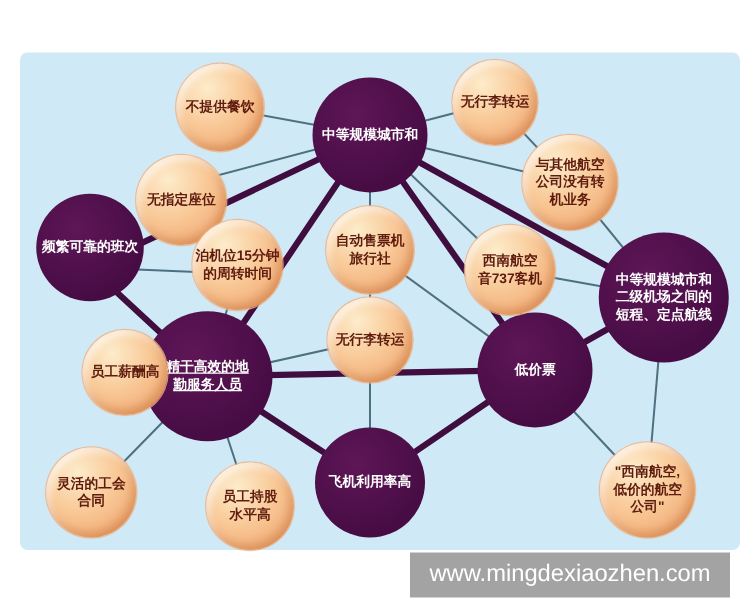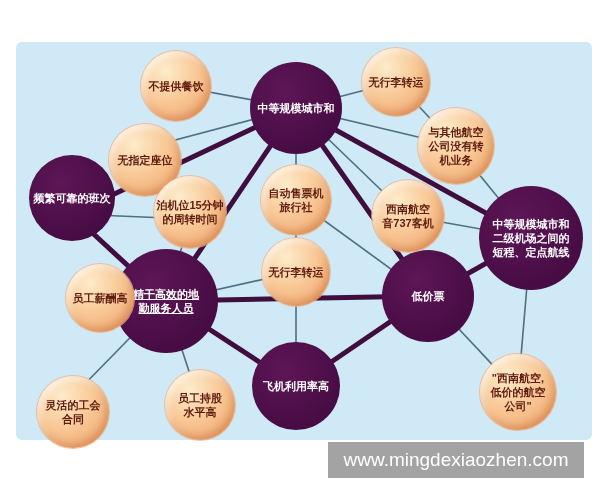--- a/index.html
+++ b/index.html
@@ -96,21 +96,21 @@
 公司没有转
 机业务</div>
       <div class="node support" style="left: 154px; top: 176px; width: 72px; height: 72px;">泊机位15分钟
 的周转时间</div>
       <div class="node support" style="left: 261px; top: 165px; width: 70px; height: 70px;">自动售票机
 旅行社</div>
       <div class="node support" style="left: 372px; top: 180px; width: 72px; height: 72px;">西南航空
 音737客机</div>
       <div class="node support" style="left: 38px; top: 264px; width: 68px; height: 68px; margin-left: 28px;">员工薪酬高</div>
       <div class="node support" style="left: 262px; top: 238px; width: 68px; height: 68px;">无行李转运</div>
-      <div class="node support" style="left: 37px; top: 376px; width: 72px; height: 72px;">灵活的工会
+      <div class="node support" style="left: 37px; top: 358px; width: 72px; height: 72px;">灵活的工会
 合同</div>
       <div class="node support" style="left: 165px; top: 370px; width: 70px; height: 70px;">员工持股
 水平高</div>
       <div class="node support" style="left: 480px; top: 354px; width: 76px; height: 76px;">"西南航空,
 低价的航空
 公司"</div>
     </div>
 
 
   <div class="banner banner-bottom">

